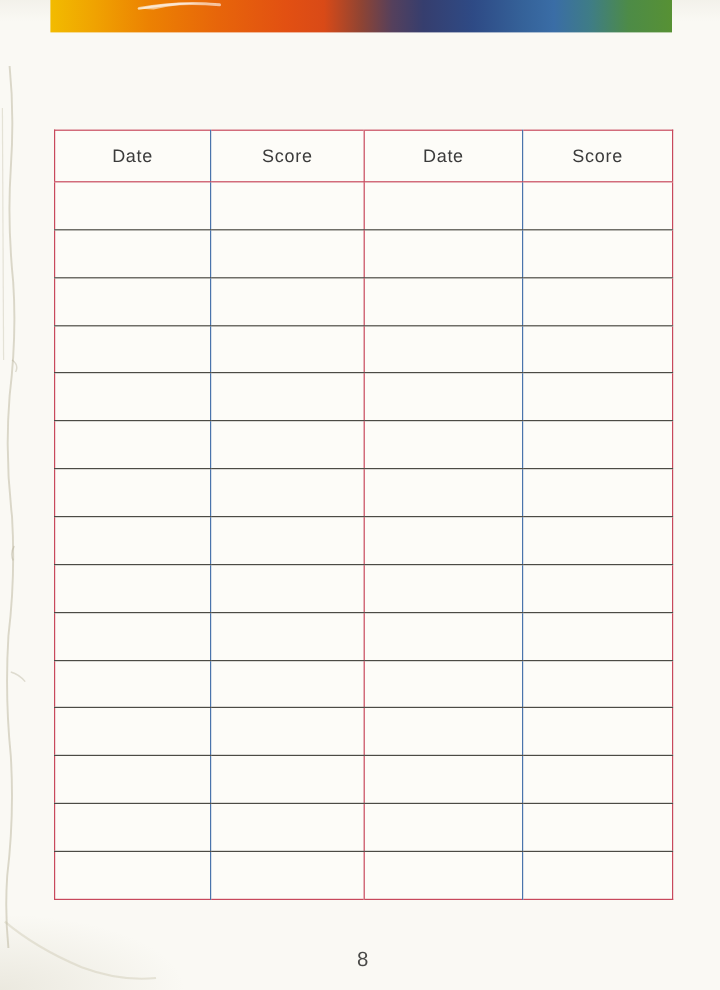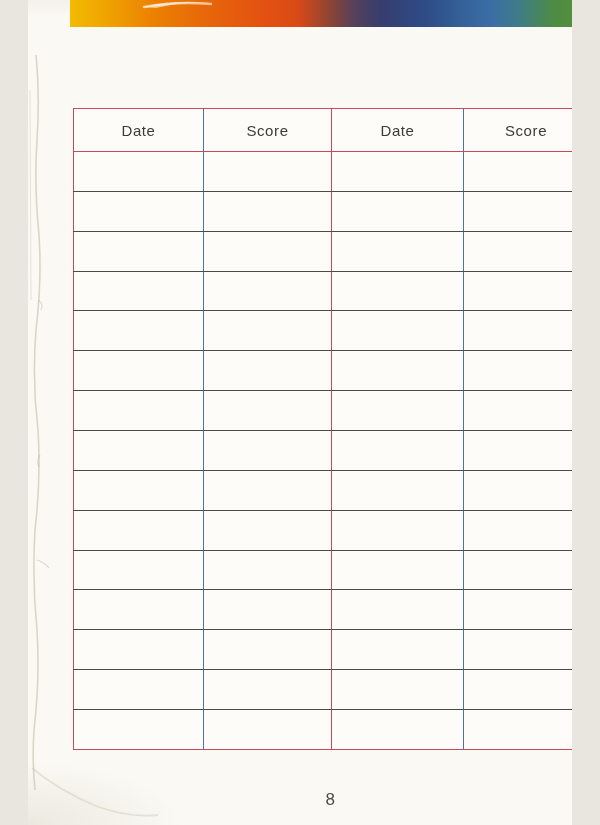--- a/index.html
+++ b/index.html
@@ -3,21 +3,21 @@
 <meta charset="utf-8">
 <style>
   html, body {
     margin: 0;
     padding: 0;
     background: #e8e6de;
     font-family: "Liberation Sans", sans-serif;
   }
   .page {
     position: relative;
-    width: 544px;
+    width: 600px;
     height: 825px;
     margin: 0 auto;
     background:
       radial-gradient(ellipse 220px 90px at 0% 100%, rgba(190,184,160,0.25), rgba(190,184,160,0) 70%),
       linear-gradient(180deg, rgba(210,206,190,0.18) 0, rgba(210,206,190,0) 18px),
       var(--paper, #faf9f4);
     overflow: hidden;
   }
 
   

